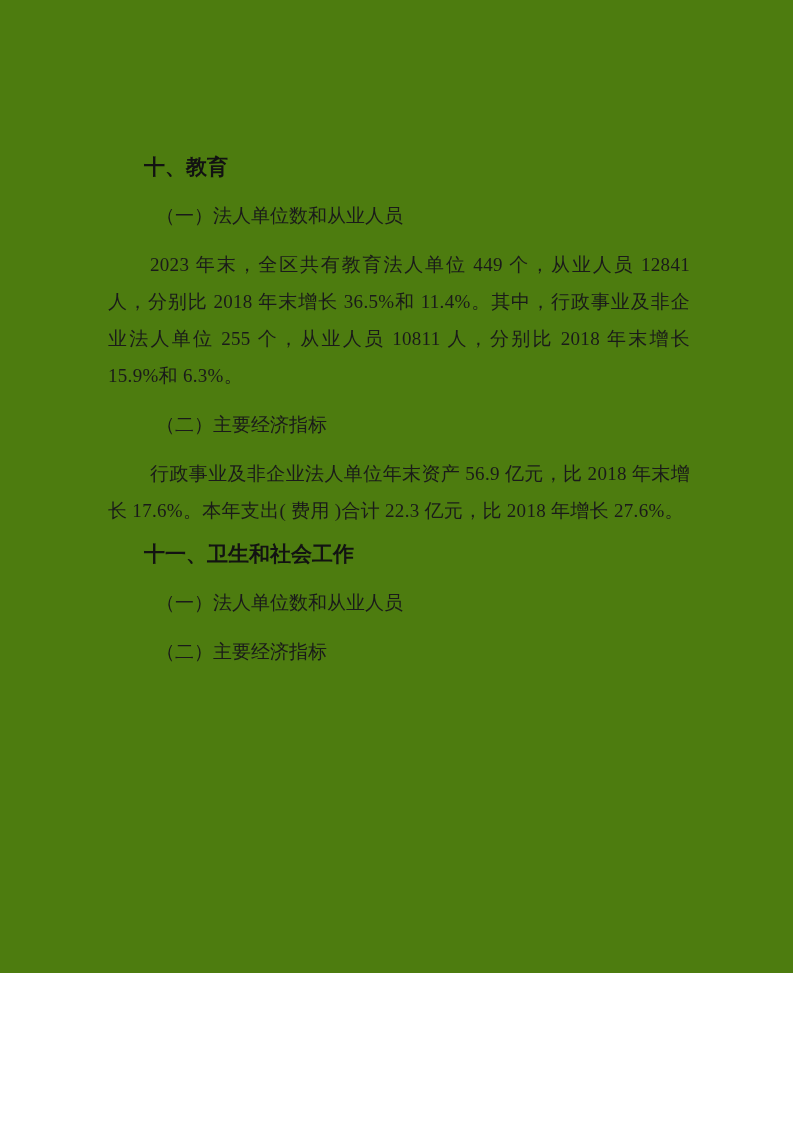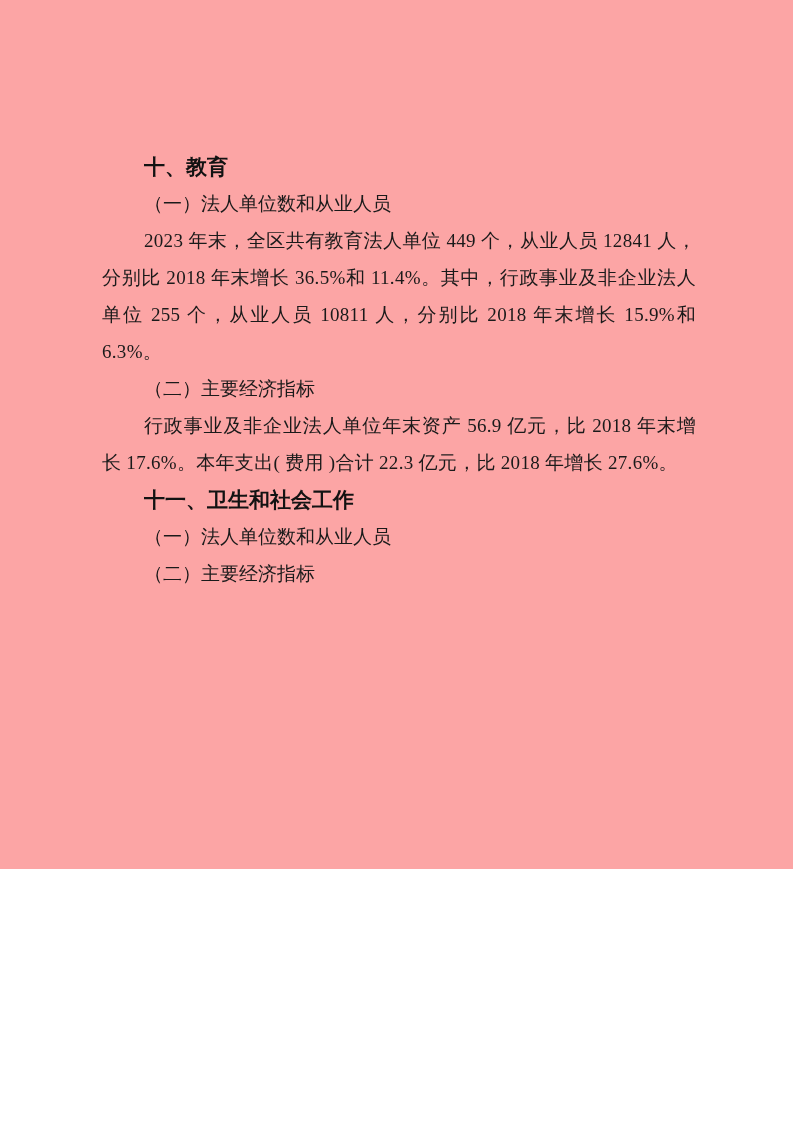--- a/index.html
+++ b/index.html
@@ -3,51 +3,51 @@
 <meta charset="utf-8">
 <style>
   html, body {
     margin: 0;
     padding: 0;
     background: #ffffff;
   }
   .page {
     position: relative;
     width: 793px;
-    height: 869px;
-    background: #fca5a5;
+    height: 973px;
+    background: #4d7c0f;
     overflow: hidden;
     font-family: "Liberation Serif", "DejaVu Serif", serif;
     color: #161616;
   }
   .content {
     position: absolute;
     left: 102px;
     top: 148px;
     width: 594px;
   }
   .sec-heading {
     margin: 0;
     padding-left: 42px;
     font-family: "Liberation Sans", "DejaVu Sans", sans-serif;
     font-weight: bold;
     font-size: 21px;
     line-height: 37px;
     color: #121212;
   }
   .sub-heading {
-    margin: 0;
+    margin: 12px;
     padding-left: 42px;
     font-weight: normal;
     font-size: 19px;
     line-height: 37px;
     color: #1a1a1a;
   }
   .body-para {
-    margin: 0;
+    margin: 6px;
     font-size: 19px;
     line-height: 37px;
     text-align: justify;
     text-justify: inter-ideograph;
     text-indent: 42px;
     letter-spacing: 0.3px;
     color: #1a1a1a;
   }
   .page-number {
     position: absolute;

